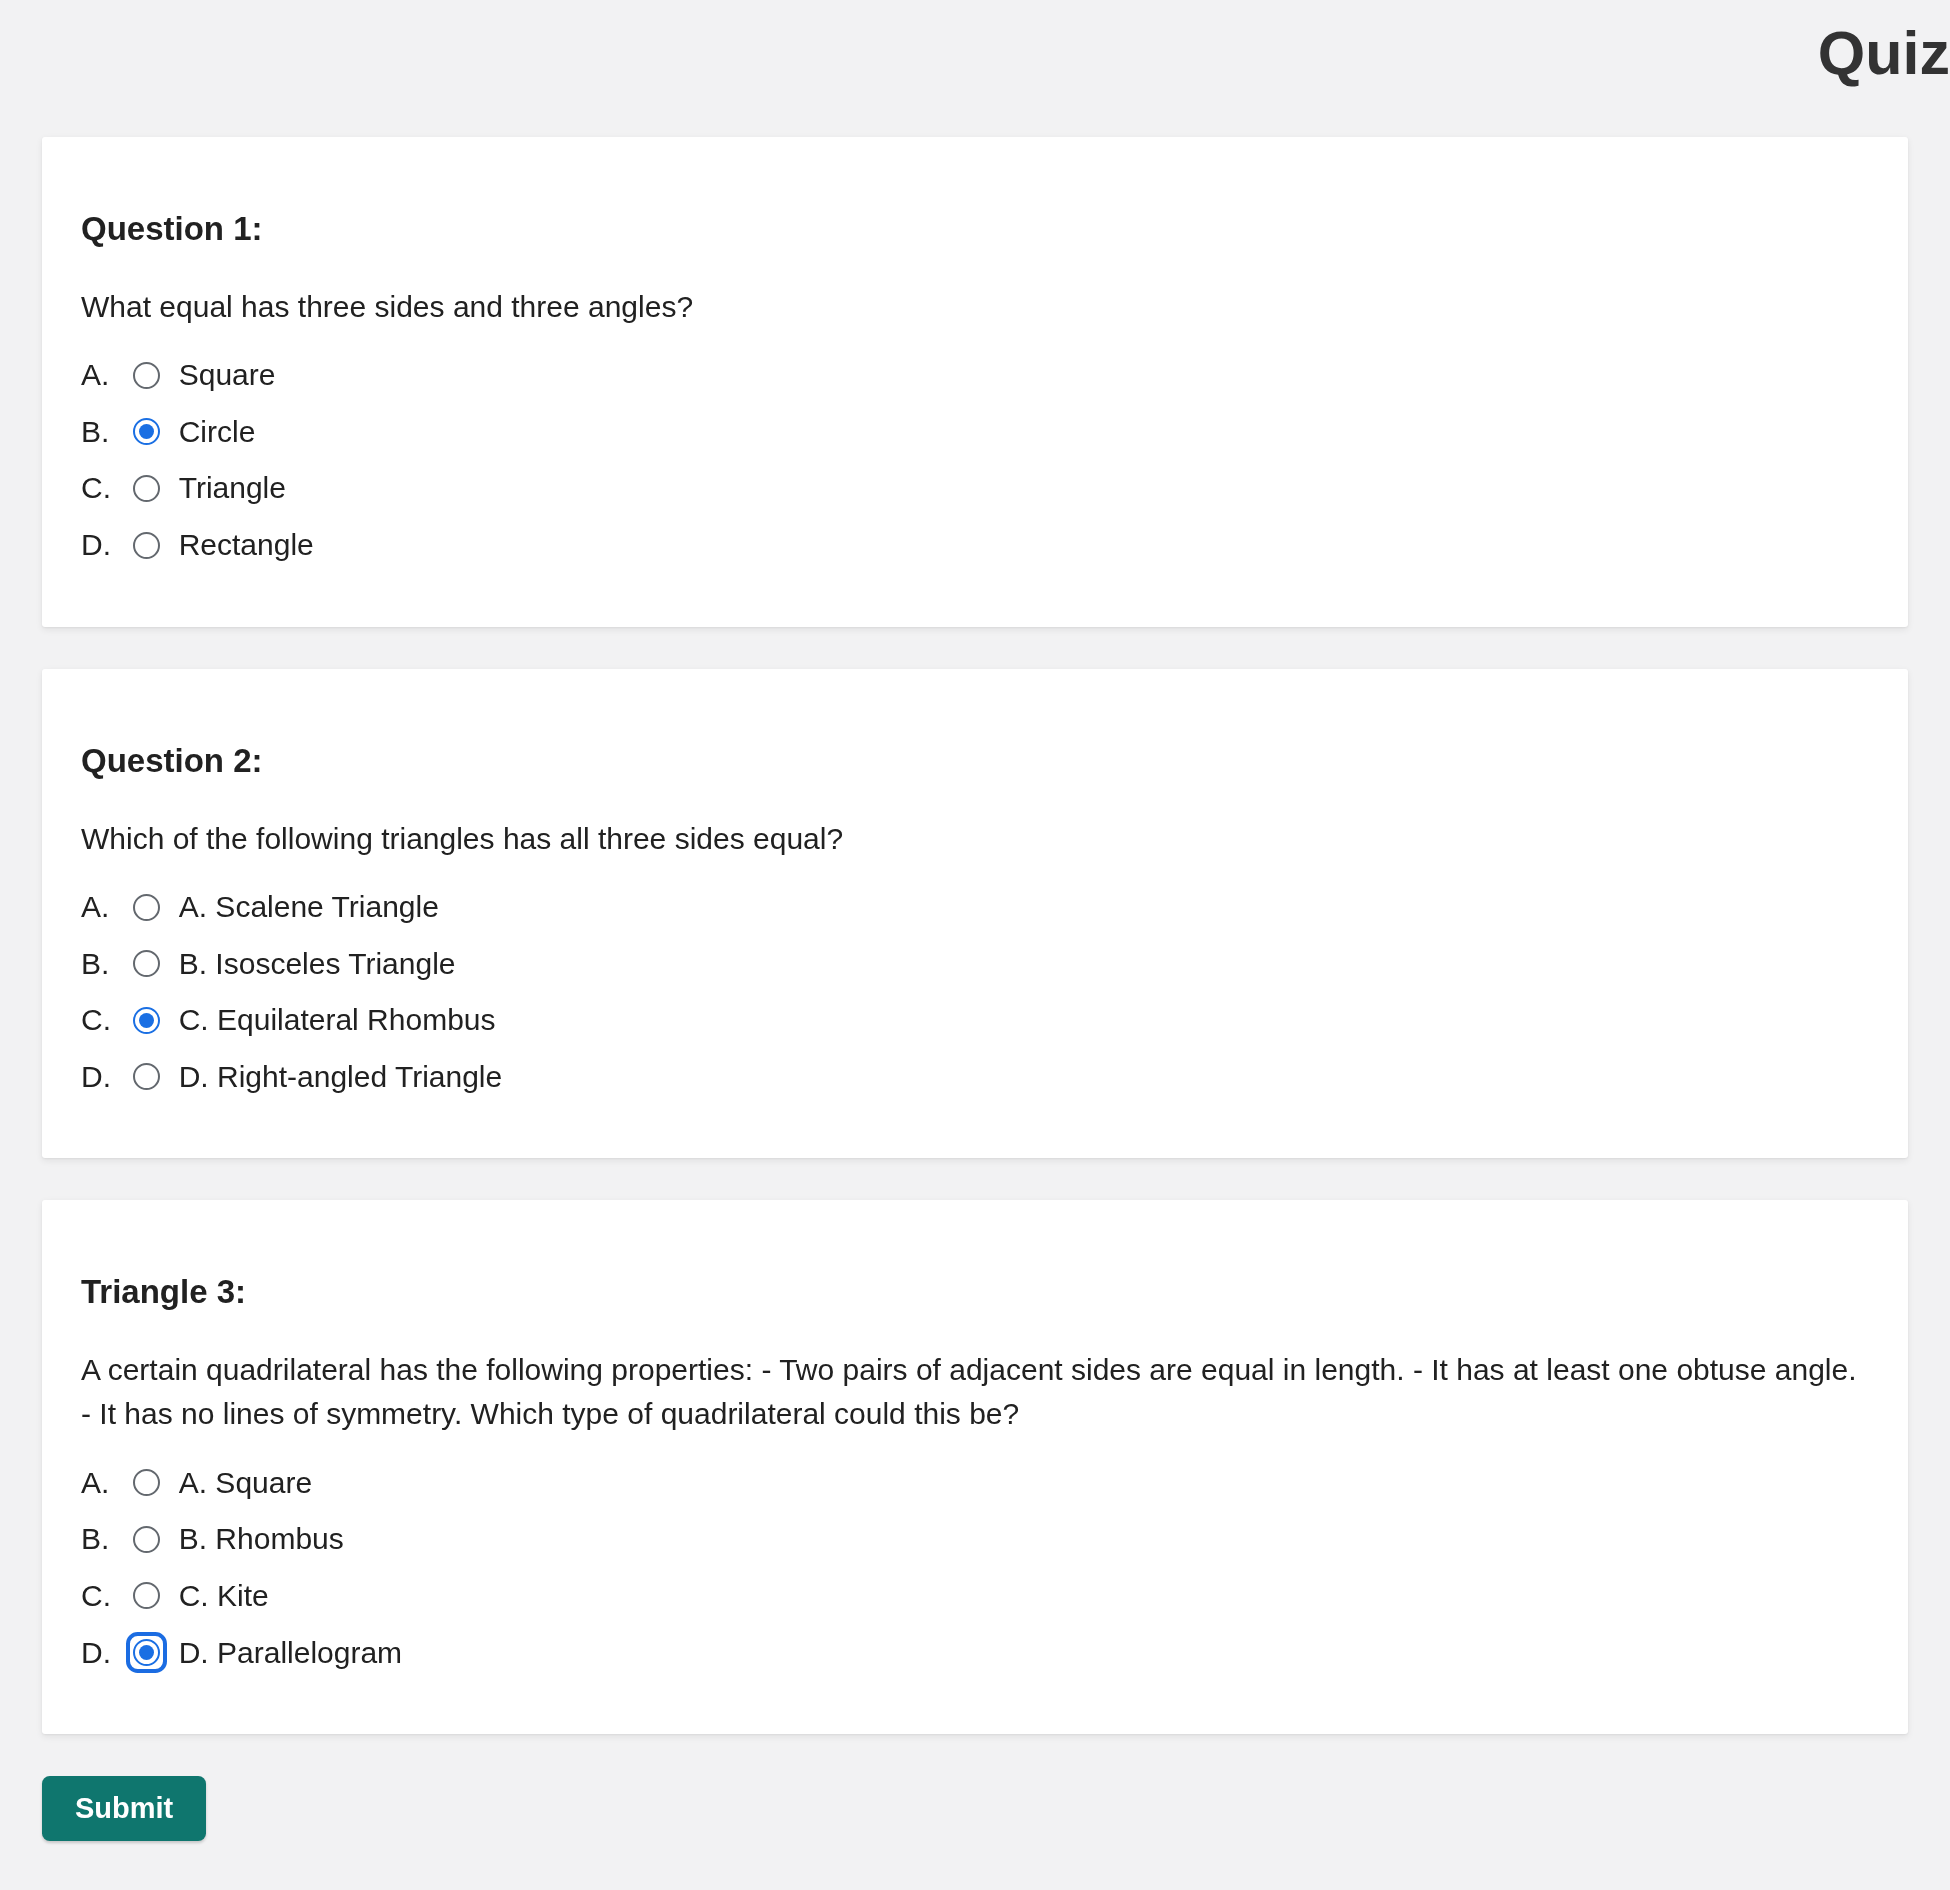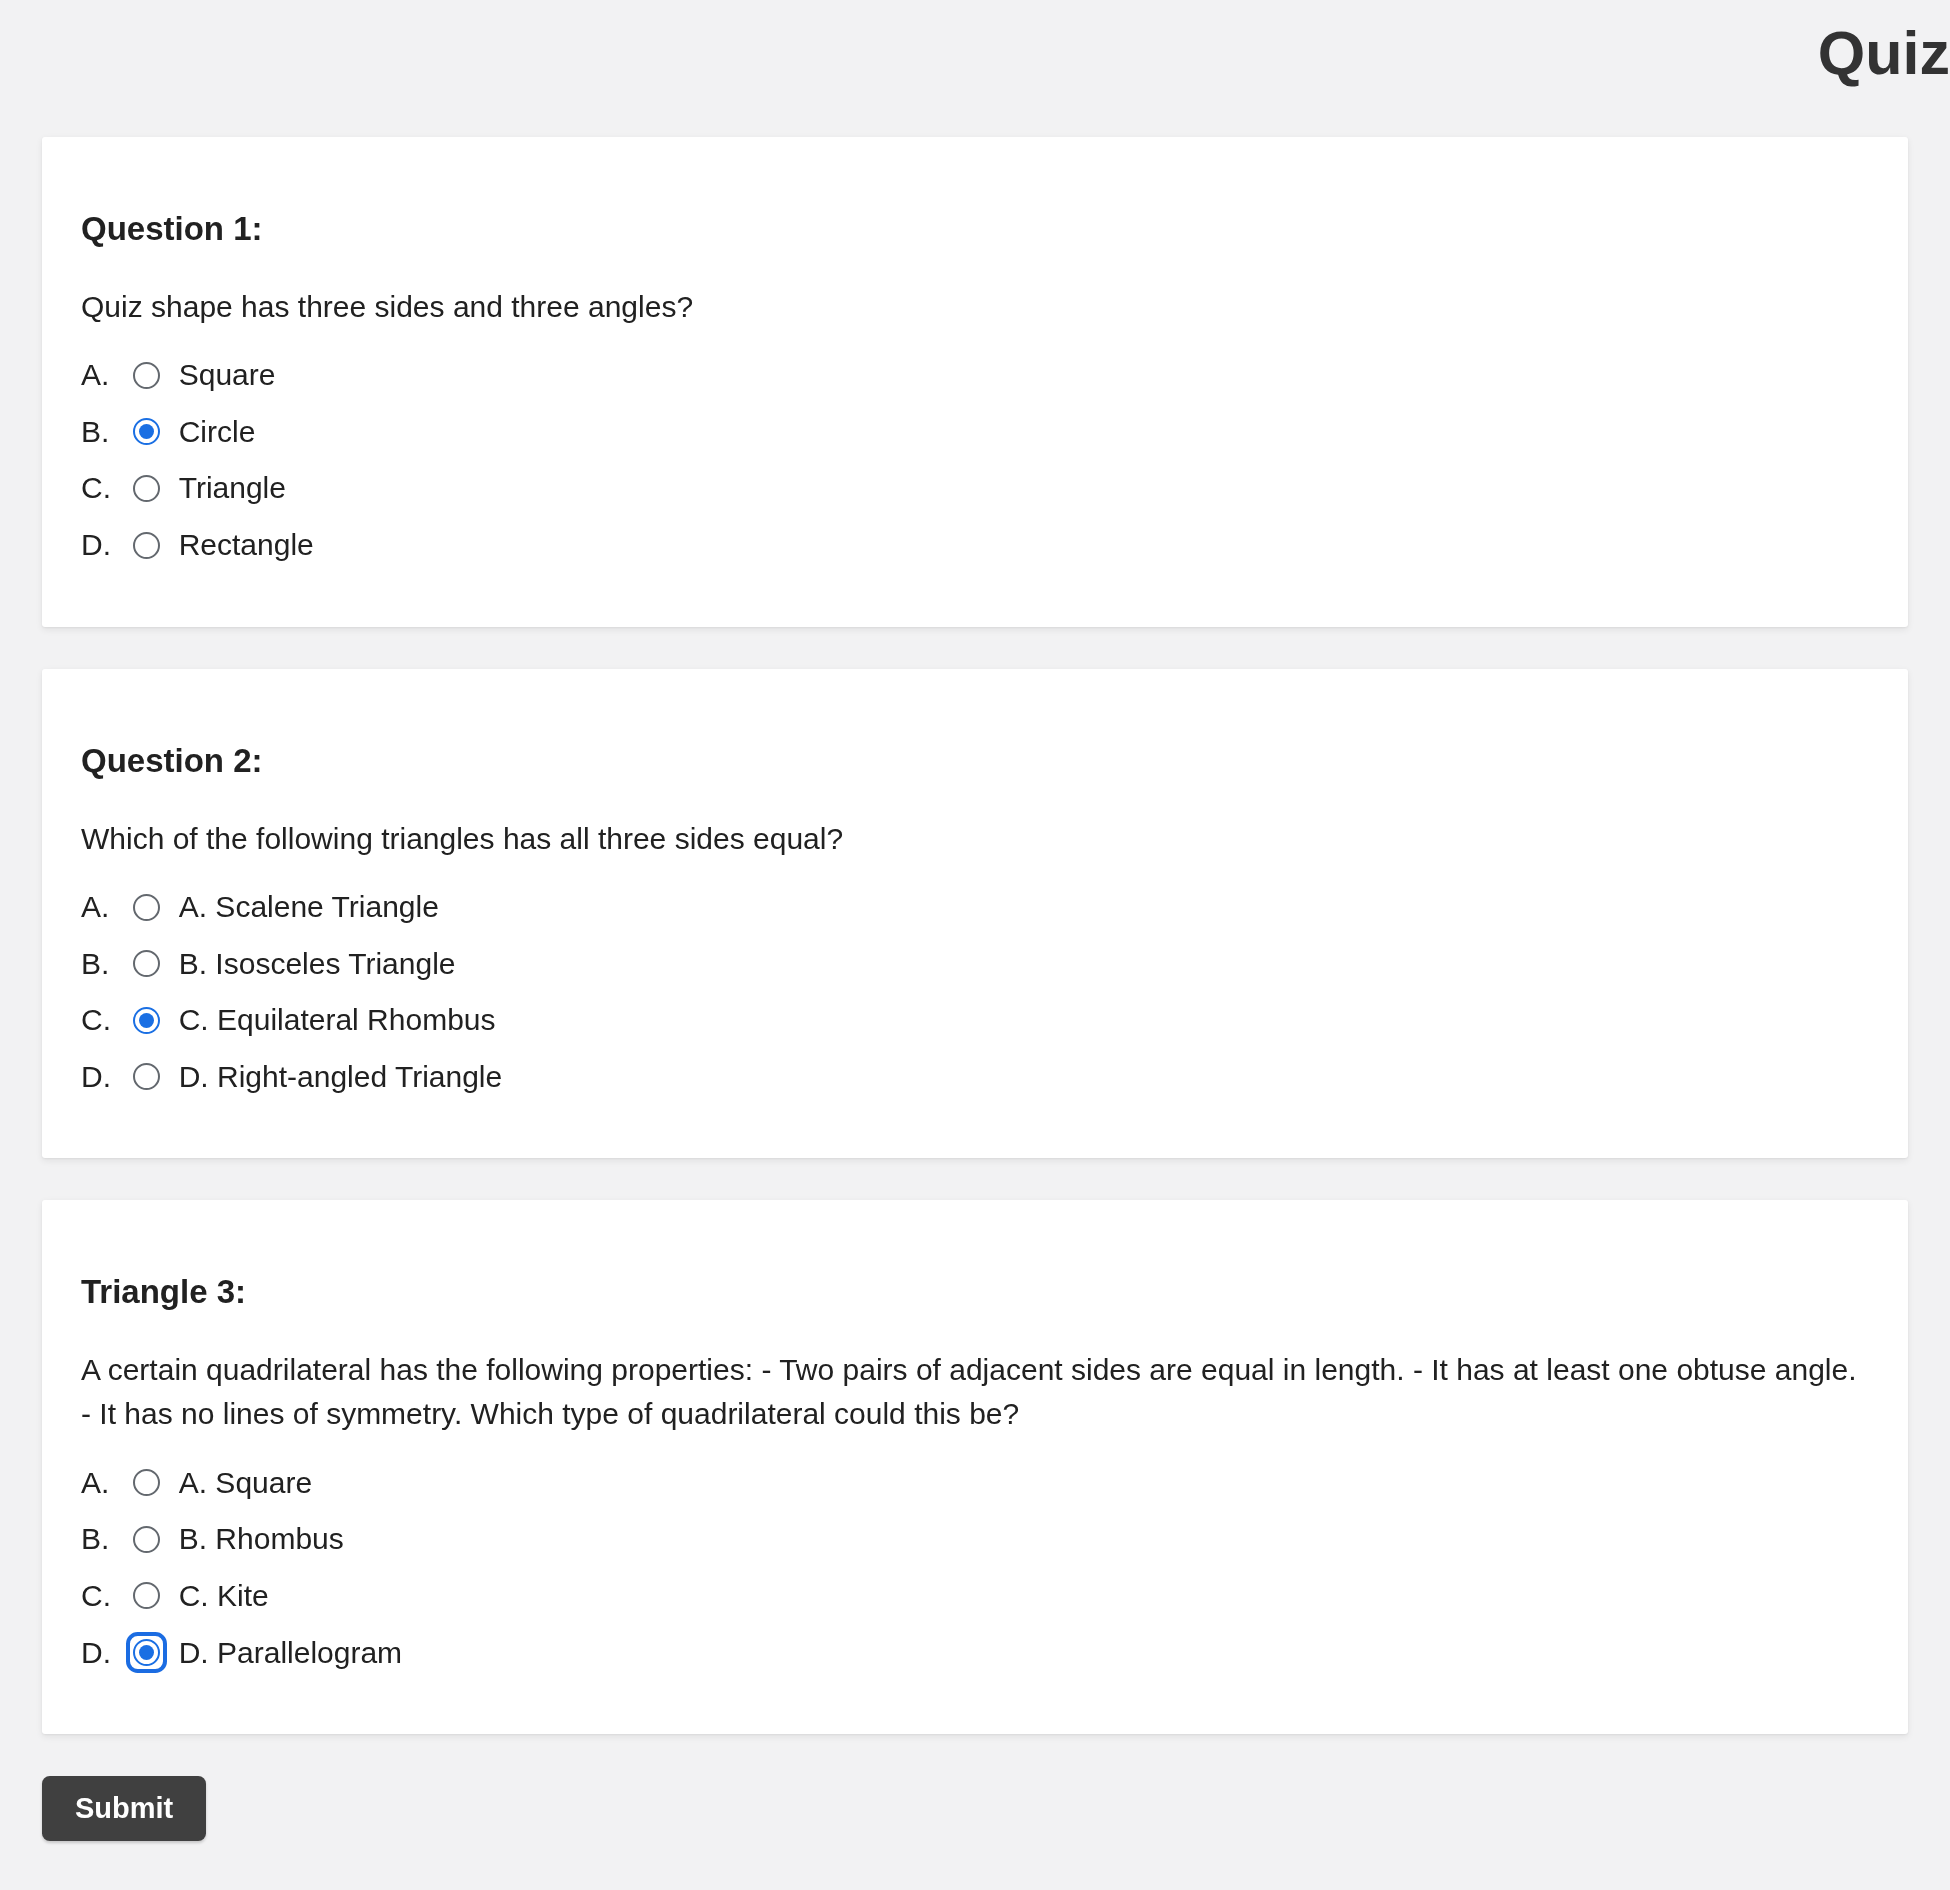--- a/index.html
+++ b/index.html
@@ -93,42 +93,42 @@
     font-size: 30px;
     color: #212121;
     white-space: nowrap;
   }
   .submit-btn {
     display: inline-block;
     margin: 0 0 0 42px;
     padding: 0 33px;
     height: 65px;
     line-height: 65px;
-    background: #404040;
+    background: #0f766e;
     color: #ffffff;
     font-family: "Liberation Sans", sans-serif;
     font-size: 29px;
     font-weight: bold;
     border: none;
     border-radius: 7.8px;
     box-shadow: 0 2px 2.9px rgba(0,0,0,0.18);
     cursor: pointer;
   }
 </style>
 </head>
 <body>
 
 <div class="page">
 
   <h1 class="page-title">Quiz</h1>
 
   <div id="question-list">
   <section class="card">
     <h3 class="q-heading">Question 1:</h3>
-    <p class="q-text">Quiz shape has three sides and three angles?</p>
+    <p class="q-text">What equal has three sides and three angles?</p>
     <div class="options">
   <div class="option-row">
     <span class="opt-letter">A.</span>
     <span class="radio-wrap">
               <span class="radio"></span>
             </span>
     <span class="opt-label">Square</span>
   </div>
 
   <div class="option-row selected">

